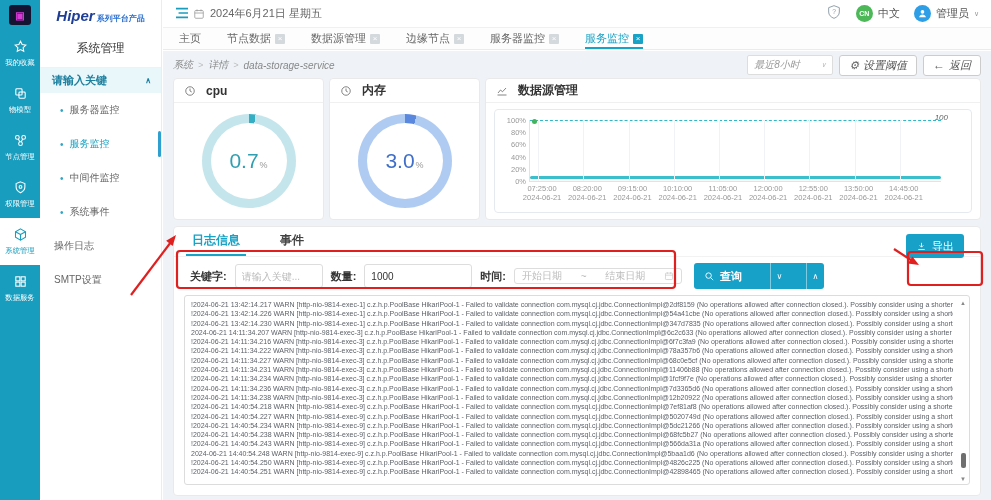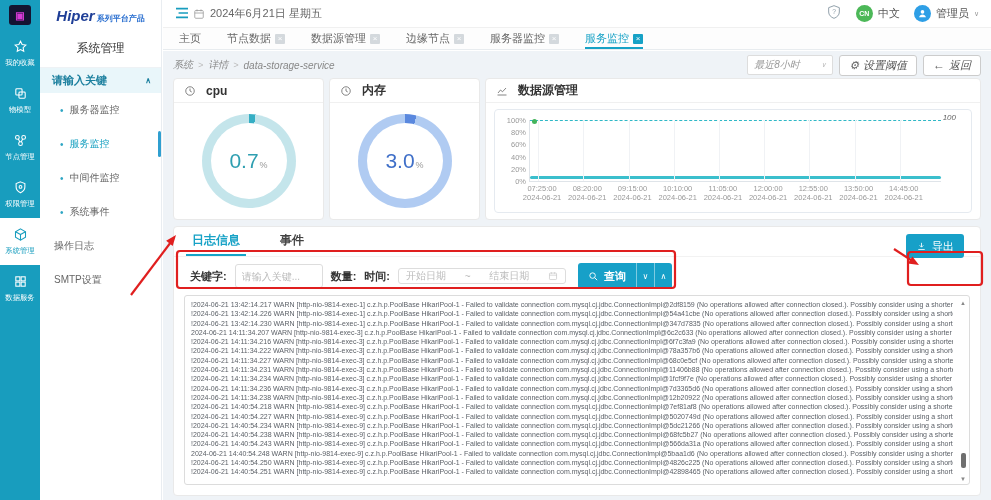--- a/index.html
+++ b/index.html
@@ -75,38 +75,38 @@
   .donut .unit { font-size:9px; color:#999; margin-left:1px; }
 
   .p-card { flex:1; position:relative; }
   .chart-wrap { position:absolute; left:8px; right:8px; top:30px; bottom:6px; border:1px solid #e5eaf0; border-radius:4px; }
   .plot { position:absolute; left:34px; right:30px; top:10px; bottom:30px; border-left:1px solid #dfe4e9; border-bottom:1px solid #dfe4e9; }
   .ytick { position:absolute; left:-34px; width:30px; text-align:right; font-size:7.5px; color:#999; transform:translateY(-50%); }
   .gridv { position:absolute; top:0; bottom:0; width:1px; background:#f0f2f5; }
   .xtick { position:absolute; top:100%; margin-top:3px; transform:translateX(-40%); font-size:7.5px; color:#999; text-align:center; line-height:1.25; white-space:nowrap; }
   .th-line { position:absolute; left:0; right:0; top:0; border-top:1px dashed #2fb8c6; }
   .th-dot { position:absolute; left:2px; top:-2.5px; width:5px; height:5px; border-radius:50%; background:#44b45c; }
-  .th-label { position:absolute; right:15px; top:3px; font-size:8px; color:#666;font-style:italic; }
+  .th-label { position:absolute; right:23px; top:3px; font-size:8px; color:#666;font-style:italic; }
   .series-line { position:absolute; left:0; right:0; height:2.6px; border-radius:2px; }
 
   
   .log-card { margin-top:6px; background:#fff; border:1px solid #e9e9e9; border-radius:4px; height:270px; display:flex; flex-direction:column; position:relative; }
   .lg-tabs { height:30px; display:flex; align-items:flex-end; gap:40px; padding:0 18px; border-bottom:1px solid #f2f2f2; }
   .lg-tab { font-size:12px; color:#444; padding-bottom:7px; cursor:pointer; position:relative; font-weight:bold; }
   .lg-tab.active { color:#17a2c6; }
   .lg-tab.active::after { content:""; position:absolute; left:-6px; right:-6px; bottom:0; height:2px; background:#17a2c6; }
   .filter-row { height:38px; display:flex; align-items:center; gap:8px; padding:0 16px; }
   .f-label { font-size:11px; font-weight:bold; color:#333; }
   .f-input { height:24px; border:1px solid #ddd; border-radius:3px; font-size:10px; color:#333; padding:0 6px; background:#fff; font-family:"Liberation Sans",sans-serif; }
   .f-input::placeholder { color:#bbb; }
   .kw { width:88px; }
   .cnt { width:108px; }
   .t-range { width:168px; height:16px; border:1px solid #ddd; border-radius:3px; display:flex; align-items:center; justify-content:space-between; padding:0 7px; font-size:10px; color:#bbb; background:#fff; cursor:pointer; }
   .t-range svg { width:10px; height:10px; stroke:#bbb; fill:none; stroke-width:1.4; }
-  .q-group { height:26px; display:flex; background:#17a0c8; border-radius:3px; overflow:hidden; margin-left:4px; cursor:pointer; }
+  .q-group { height:26px; display:flex; background:#17a0c8; border-radius:3px; overflow:hidden; margin-left:4px; cursor:pointer;gap:18px; }
   .q-main { display:flex; align-items:center; gap:5px; color:#fff; font-size:11px; font-weight:bold; padding:0 10px; }
   .q-main svg { width:11px; height:11px; stroke:#fff; fill:none; stroke-width:2; }
   .q-seg { width:18px; display:flex; align-items:center; justify-content:center; color:#fff; font-size:8px; border-left:1px solid rgba(255,255,255,.45); }
   .export-btn { position:absolute; right:16px; top:7px; height:24px; background:#17a0c8; color:#fff; font-size:11px; border-radius:3px; display:flex; align-items:center; gap:5px; padding:0 10px; cursor:pointer; }
   .export-btn svg { width:11px; height:11px; stroke:#fff; fill:none; stroke-width:1.8; }
 
   .log-box { flex:1; margin:0 10px 10px; border:1px solid #dcdcdc; border-radius:3px; background:#fff; position:relative; overflow:hidden; padding:4px 16px 4px 6px; }
   .log-line { font-size:7px; line-height:9.3px; color:#5a5f66; white-space:nowrap; overflow:hidden; }
   .scrollbar { position:absolute; right:1px; top:2px; bottom:2px; width:10px; }
   .sc-up, .sc-dn { position:absolute; left:0; width:10px; text-align:center; font-size:6px; color:#888; }
@@ -408,20 +408,21 @@
 
       <div class="log-card">
         <div class="lg-tabs">
           <span class="lg-tab active">日志信息</span>
           <span class="lg-tab">事件</span>
         </div>
         <div class="filter-row">
           <span class="f-label">关键字:</span>
           <input class="f-input kw" placeholder="请输入关键..." style="">
           <span class="f-label">数量:</span>
+          <input class="f-input cnt" value="1000" style="">
           <span class="f-label">时间:</span>
           <span class="t-range">
             <span>开始日期</span>
             <span>~</span>
             <span>结束日期</span>
             <svg viewBox="0 0 24 24">
                 <rect x="3.5" y="5" width="17" height="15.5" rx="2"></rect>
                 <path d="M3.5 10h17M8 2.8v4M16 2.8v4"></path>
               </svg>
           </span>

